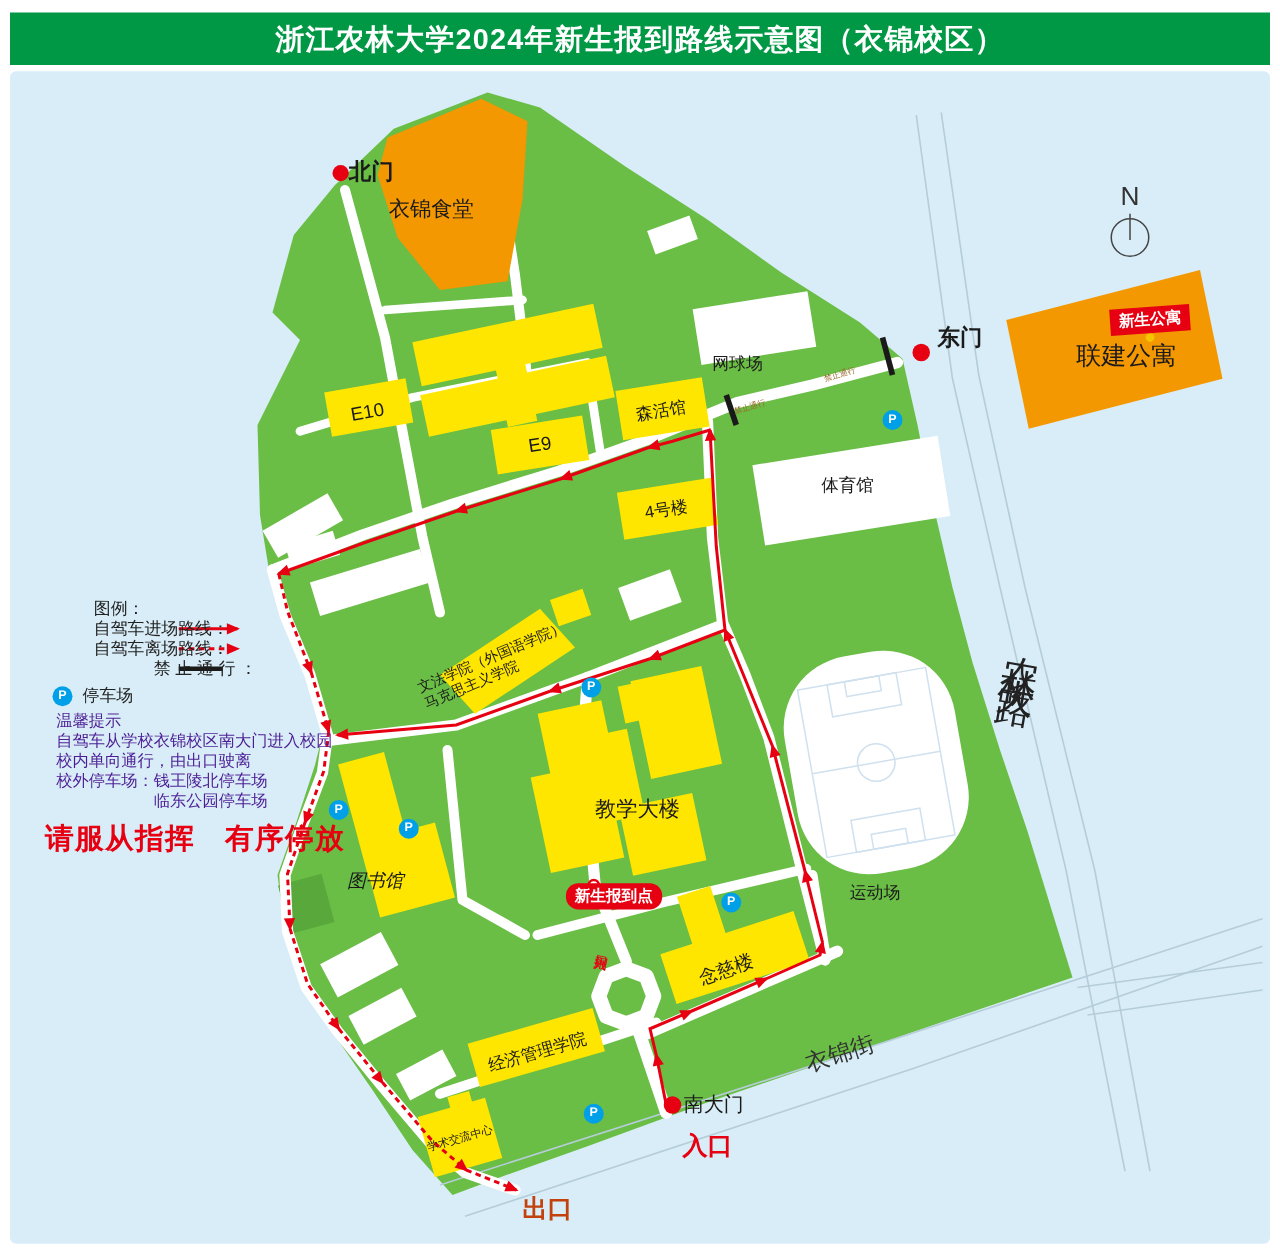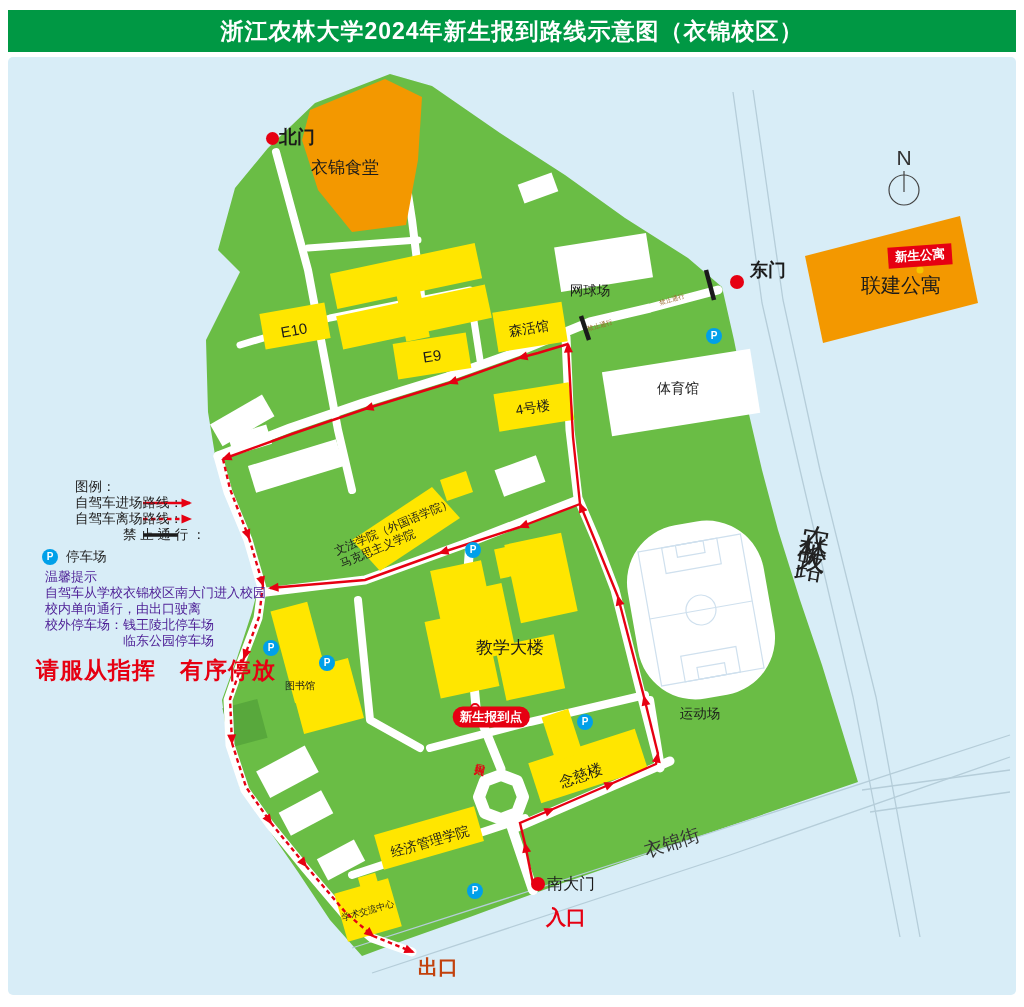--- a/index.html
+++ b/index.html
@@ -213,21 +213,21 @@
     <div class="lbl" style="left:521px;top:272px;font-size:13.5px;transform:translate(-50%,-50%) rotate(-9deg);">森活馆</div>
     <div class="lbl" style="left:525px;top:351px;font-size:13.5px;transform:translate(-50%,-50%) rotate(-9deg);">4号楼</div>
     <div class="lbl" style="left:670px;top:332px;font-size:14px;">体育馆</div>
     <div class="lbl" style="left:388px;top:476px;font-size:11.5px;line-height:14px;transform:translate(-50%,-50%) rotate(-23deg);">
       <div>文法学院（外国语学院）</div>
       <div style="text-align:left;">马克思主义学院</div>
     </div>
     <div class="lbl" style="left:502px;top:590px;font-size:17px;">教学大楼</div>
     <div class="tag" style="left:483px;top:660px;font-size:12.5px;border-radius:10px;">新生报到点</div>
     <div class="lbl vert" style="left:475px;top:700px;font-size:10.5px;color:#e60012;transform:translate(-50%,-50%) rotate(12deg);">报到入口</div>
-    <div class="lbl" style="left:292px;top:629px;font-size:10px;">图书馆</div>
+    <div class="lbl" style="left:292px;top:648px;font-size:15px;font-style:italic;">图书馆</div>
     <div class="lbl" style="left:692px;top:657px;font-size:13.5px;">运动场</div>
     <div class="lbl" style="left:573px;top:719px;font-size:15px;transform:translate(-50%,-50%) rotate(-20deg);">念慈楼</div>
     <div class="lbl" style="left:422px;top:785px;font-size:13.5px;transform:translate(-50%,-50%) rotate(-16deg);">经济管理学院</div>
     <div class="lbl" style="left:360px;top:854px;font-size:9px;transform:translate(-50%,-50%) rotate(-16deg);">学术交流中心</div>
 
     <div class="lbl vert" style="left:810px;top:463px;font-size:30px;color:#222;letter-spacing:9px;font-family:'Liberation Serif','DejaVu Serif',serif;transform:translate(-50%,-50%) rotate(10deg);">农林大路</div>
     <div class="lbl" style="left:664px;top:786px;font-size:19px;color:#333;transform:translate(-50%,-50%) rotate(-18deg);">衣锦街</div>
     <div class="lbl" style="left:592px;top:269px;font-size:6.5px;color:#9a6b2f;transform:translate(-50%,-50%) rotate(-17deg);">禁止通行</div>
     <div class="lbl" style="left:664px;top:243px;font-size:6.5px;color:#9a6b2f;transform:translate(-50%,-50%) rotate(-17deg);">禁止通行</div>
 

